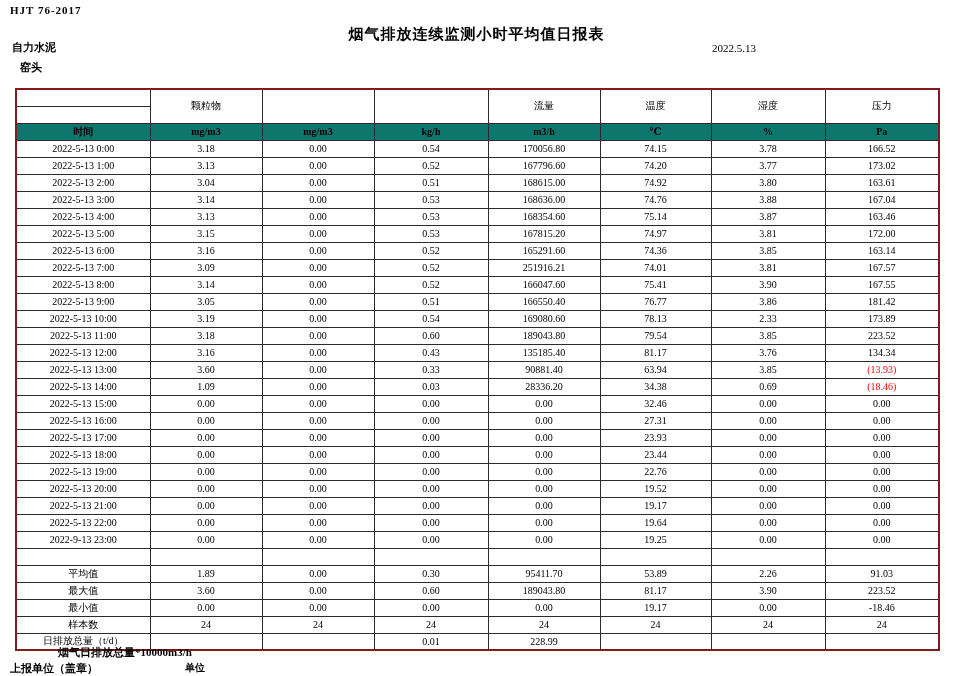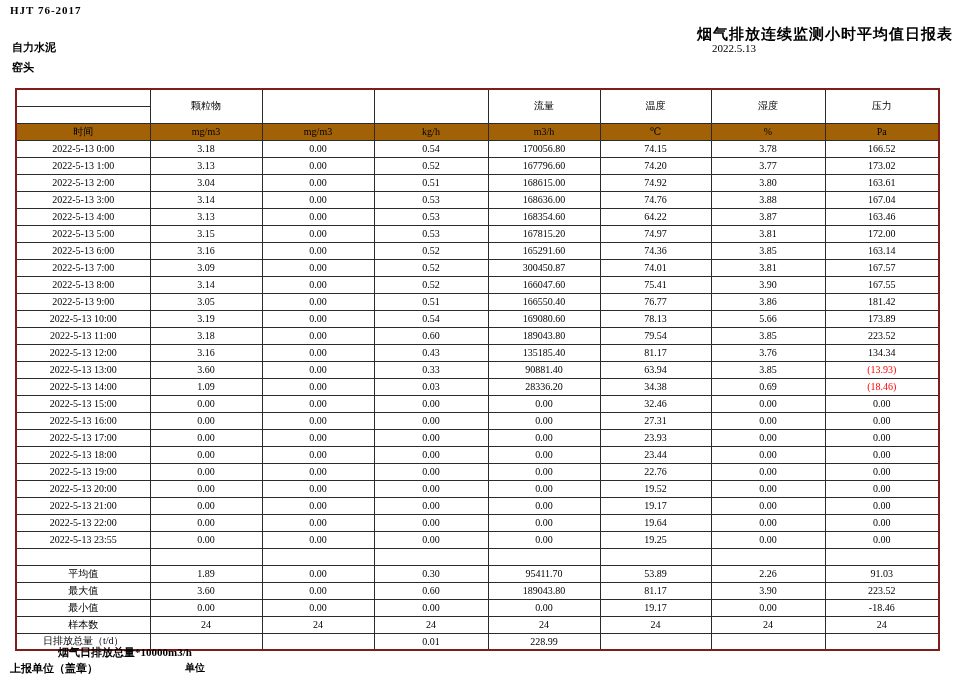--- a/index.html
+++ b/index.html
@@ -7,41 +7,41 @@
   body {
     position: relative;
     width: 953px; height: 676px;
     background: #ffffff;
     color: #000;
     font-family: "Liberation Serif", "DejaVu Serif", serif;
     overflow: hidden;
   }
   .abs { position: absolute; }
   .std-code   { left:10px;  top:4px;  font-size:11px; font-weight:bold; letter-spacing:1px; }
-  .page-title { left:0; top:25px; width:100%; text-align:right; font-size:15px; font-weight:bold; letter-spacing:1px; }
+  .page-title { left:0; top:25px; width:100%; text-align:center; font-size:15px; font-weight:bold; letter-spacing:1px; }
   .company    { left:12px;  top:40px; font-size:11px; font-weight:bold; }
-  .location   { left:12px;  top:60px; font-size:11px; font-weight:bold; }
+  .location   { left:20px;  top:60px; font-size:11px; font-weight:bold; }
   .date       { left:712px; top:42px; font-size:11px;text-align:center; }
 
   #report-table {
     position:absolute; left:15px; top:88px; width:923px;
     border-collapse: collapse; table-layout: fixed;
     border: 2px solid #7f1d1d;
   }
   #report-table td {
     border: 1px solid #2b2b2b;
     font-size: 10px;
     text-align: center;
     height: 17px;
     padding: 0 2px;
     white-space: nowrap;
     overflow: hidden;
   }
   tr.gh td { height:16px; font-size:11px; }
-  tr.unit-row td { background: #a16207; height:17px; }
+  tr.unit-row td { background: #0f766e; height:17px;font-weight:bold; }
   tr.spacer td { height:15px; }
   td.left { text-align:left; padding-left:14px; }
   .neg { color:#ff0000; }
 
   .foot-note  { left:10px;  top:645px; font-size:11px; font-weight:bold;margin-left:48px; }
   .foot-org   { left:10px;  top:661px; font-size:11px; font-weight:bold; }
   .foot-unit  { left:185px; top:661px; font-size:10px; font-weight:bold; }
 </style>
 </head>
 <body>
@@ -128,21 +128,21 @@
         <td>74.76</td>
         <td>3.88</td>
         <td>167.04</td>
       </tr>
       <tr>
         <td>2022-5-13 4:00</td>
         <td>3.13</td>
         <td>0.00</td>
         <td>0.53</td>
         <td>168354.60</td>
-        <td>64.22</td>
+        <td>75.14</td>
         <td>3.87</td>
         <td>163.46</td>
       </tr>
       <tr>
         <td>2022-5-13 5:00</td>
         <td>3.15</td>
         <td>0.00</td>
         <td>0.53</td>
         <td>167815.20</td>
         <td>74.97</td>
@@ -157,21 +157,21 @@
         <td>165291.60</td>
         <td>74.36</td>
         <td>3.85</td>
         <td>163.14</td>
       </tr>
       <tr>
         <td>2022-5-13 7:00</td>
         <td>3.09</td>
         <td>0.00</td>
         <td>0.52</td>
-        <td>300450.87</td>
+        <td>251916.21</td>
         <td>74.01</td>
         <td>3.81</td>
         <td>167.57</td>
       </tr>
       <tr>
         <td>2022-5-13 8:00</td>
         <td>3.14</td>
         <td>0.00</td>
         <td>0.52</td>
         <td>166047.60</td>
@@ -189,21 +189,21 @@
         <td>3.86</td>
         <td>181.42</td>
       </tr>
       <tr>
         <td>2022-5-13 10:00</td>
         <td>3.19</td>
         <td>0.00</td>
         <td>0.54</td>
         <td>169080.60</td>
         <td>78.13</td>
-        <td>5.66</td>
+        <td>2.33</td>
         <td>173.89</td>
       </tr>
       <tr>
         <td>2022-5-13 11:00</td>
         <td>3.18</td>
         <td>0.00</td>
         <td>0.60</td>
         <td>189043.80</td>
         <td>79.54</td>
         <td>3.85</td>
@@ -313,21 +313,21 @@
         <td>2022-5-13 22:00</td>
         <td>0.00</td>
         <td>0.00</td>
         <td>0.00</td>
         <td>0.00</td>
         <td>19.64</td>
         <td>0.00</td>
         <td>0.00</td>
       </tr>
       <tr>
-        <td>2022-5-13 23:55</td>
+        <td>2022-9-13 23:00</td>
         <td>0.00</td>
         <td>0.00</td>
         <td>0.00</td>
         <td>0.00</td>
         <td>19.25</td>
         <td>0.00</td>
         <td>0.00</td>
       </tr>
       <tr class="spacer">
         <td></td>

